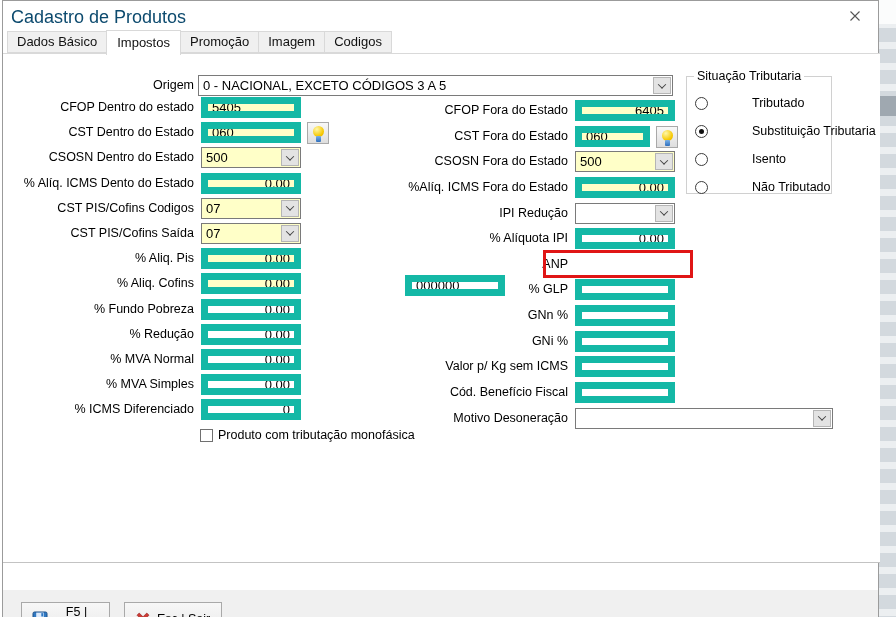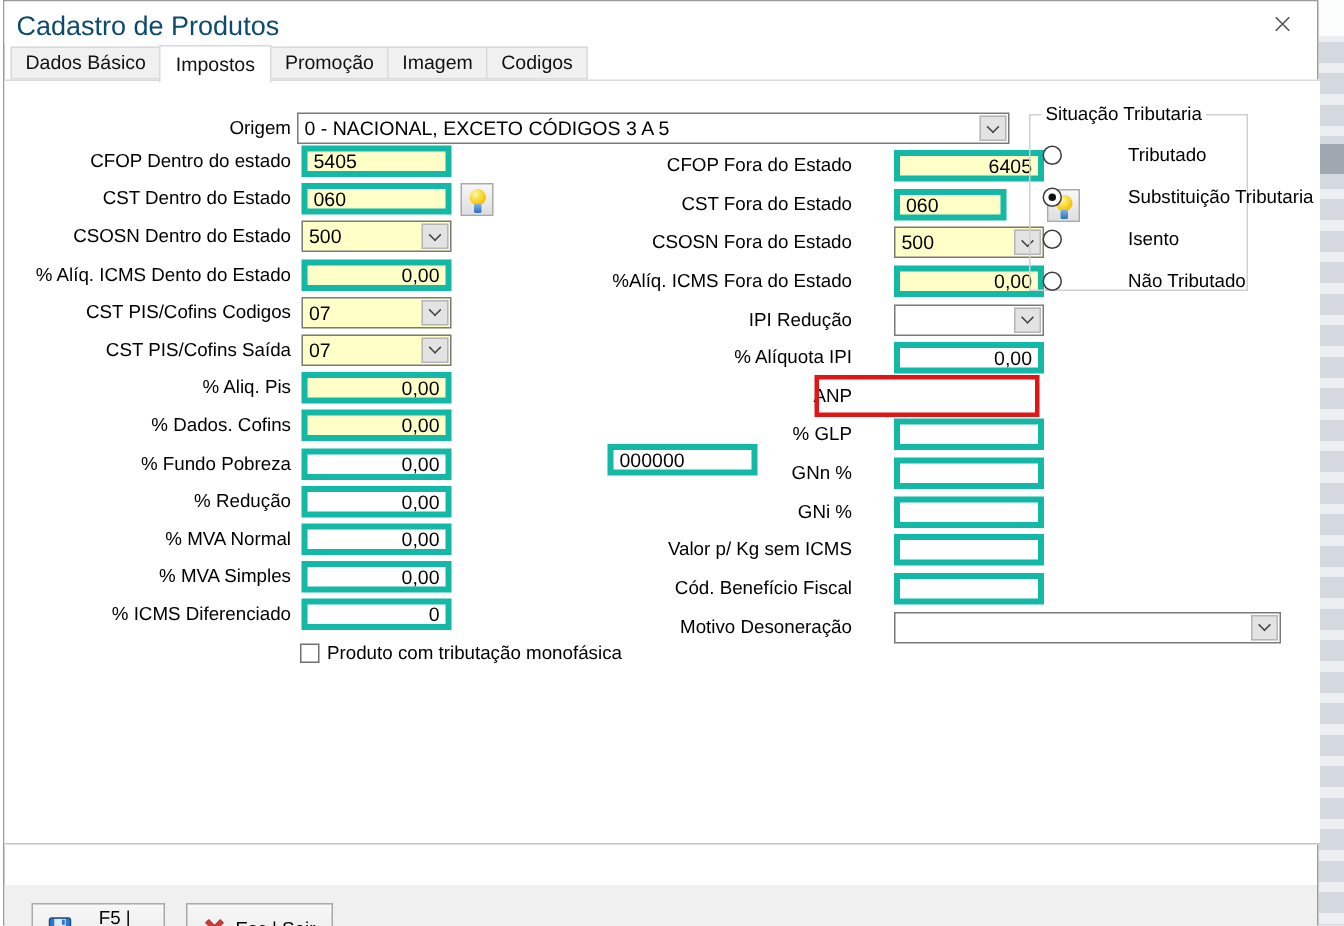--- a/index.html
+++ b/index.html
@@ -29,21 +29,21 @@
   .tab + .tab { margin-left:-1px; }
   .tab.active { background:#fff; border-bottom:none; padding:4px 10px 5px 10px; margin-bottom:-1px; position:relative; z-index:4; }
 
   
   .content { position:absolute; left:0; top:52px; width:877px; height:510px;
              background:#fff; border-top:1px solid #d9d9d9; border-bottom:1px solid #c3c3c3; }
 
   .flabel { font-size:12.5px; color:#000; text-align:right; padding-right:4px;
             line-height:21px; white-space:nowrap; flex:none; }
 
-  .tbox { height:21px; border:4px solid #14b8a6; background:#fff; color:#000;
+  .tbox { height:21px; border:7px solid #14b8a6; background:#fff; color:#000;
           font-family:"Liberation Sans", sans-serif; font-size:13px; padding:0 4px; width:100px; flex:none; }
   .tbox.yellow { background:#ffffc8; }
   .tbox.right  { text-align:right; }
   .tbox.short  { width:75px; }
 
   .combo { position:relative; width:100px; height:21px; border:1px solid #7a7a7a; background:#fff; flex:none; }
   .combo.yellow { background:#ffffc8; }
   .combo.wide { width:258px; }
   .combo-val { position:absolute; left:4px; top:2px; font-size:13px; color:#000; white-space:nowrap; }
   .combo-btn { position:absolute; right:1px; top:1px; bottom:1px; width:18px; background:#e3e3e3;
@@ -54,21 +54,21 @@
   
   .origem-row { position:absolute; left:3px; top:21px; display:flex; }
   .origem-row .flabel { width:192px; }
   .origem-row .combo { width:475px; }
 
   
   #leftcol  { position:absolute; left:3px;   top:43px; }
   #rightcol { position:absolute; left:399px; top:46px; }
   .field-row { display:flex; align-items:flex-start; }
   #leftcol  .field-row { height:25.2px; }
-  #rightcol .field-row { height:25.65px;gap:21px; }
+  #rightcol .field-row { height:25.65px; }
   #leftcol  .flabel { width:192px; }
   #rightcol .flabel { width:170px; }
   #leftcol  .tbox, #leftcol  .combo { margin-left:3px; }
   #rightcol .tbox, #rightcol .combo { margin-left:3px; }
 
   .bulb-btn { width:22px; height:22px; margin-left:6px; border:1px solid #a9a9a9;
               background:linear-gradient(#f8f8f8,#dedede); padding:0; flex:none; }
   .bulb-wrap { display:block; }
   .bulb-glass { display:block; width:11px; height:11px; border-radius:50%; margin:2px auto 0;
                 background:radial-gradient(circle at 35% 30%, #fff7a8, #f6c800 65%, #dfa600); }
@@ -185,21 +185,21 @@
             <span class="combo-btn">
               <i class="chev"></i>
             </span>
           </div>
         </div>
         <div class="field-row">
           <div class="flabel">% Aliq. Pis</div>
           <input class="tbox yellow right" value="0,00" style="">
         </div>
         <div class="field-row">
-          <div class="flabel">% Dados. Cofins</div>
+          <div class="flabel">% Aliq. Cofins</div>
           <input class="tbox yellow right" value="0,00" style="">
         </div>
         <div class="field-row">
           <div class="flabel">% Fundo Pobreza</div>
           <input class="tbox right" value="0,00" style="">
         </div>
         <div class="field-row">
           <div class="flabel">% Redução</div>
           <input class="tbox right" value="0,00" style="">
         </div>

